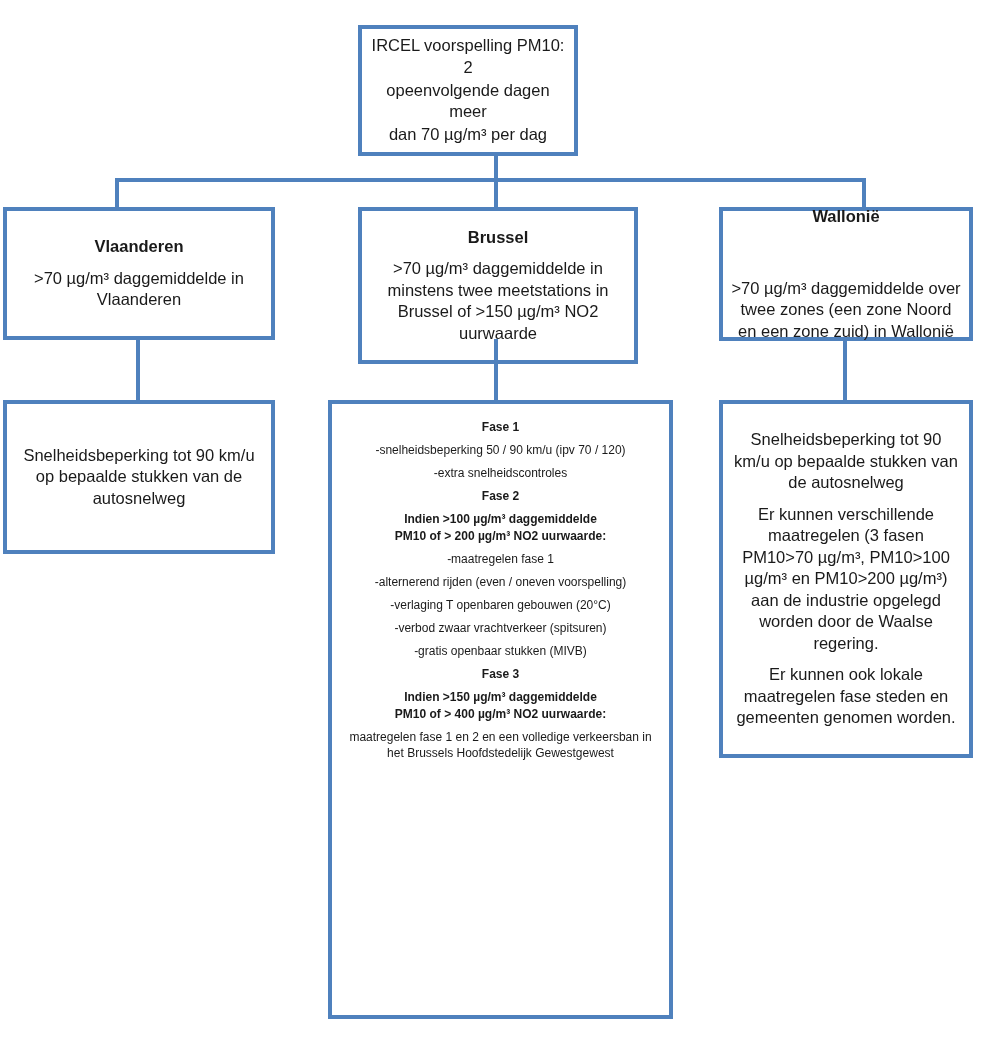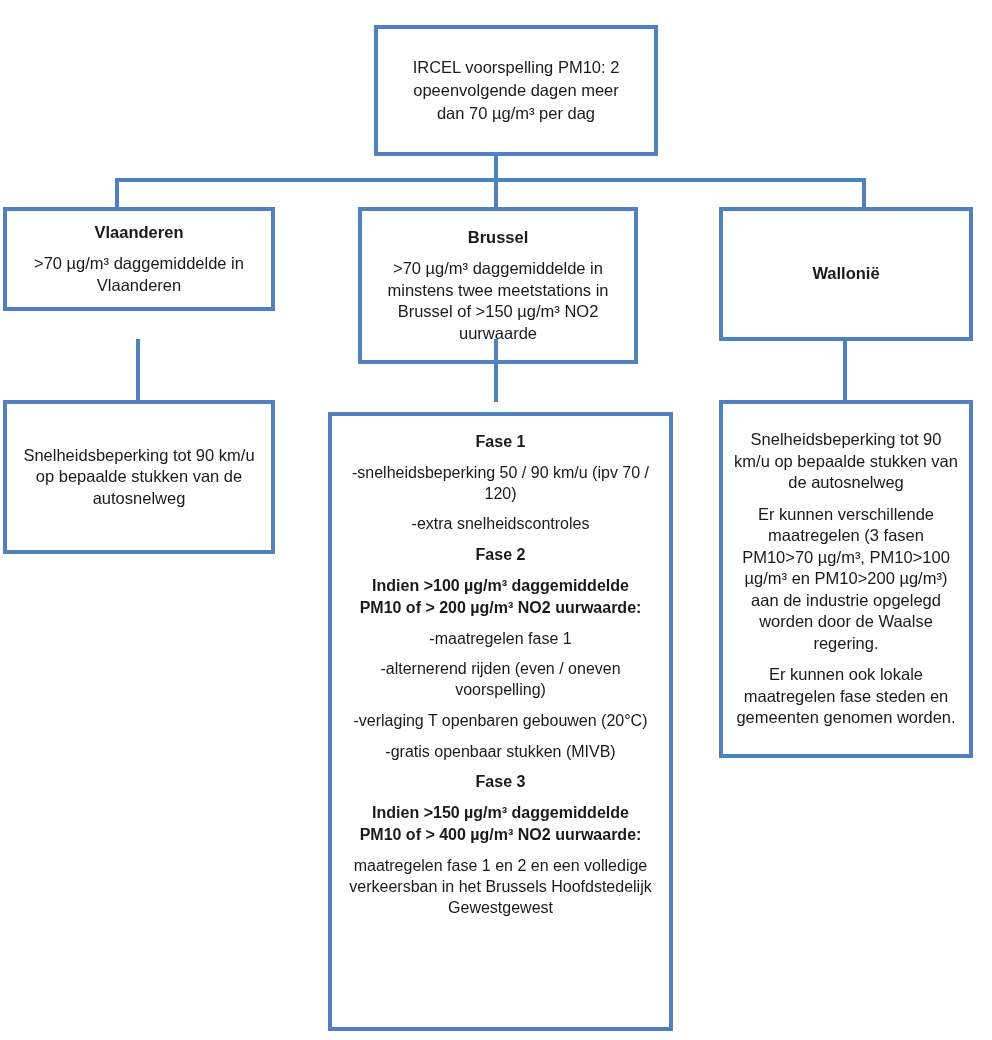--- a/index.html
+++ b/index.html
@@ -50,30 +50,30 @@
     font-weight: bold;
   }
   .phase {
     font-weight: bold;
   }
   .cond {
     font-weight: bold;
   }
 
   
-  #node-root      { left: 358px; top: 25px;  width: 284px; height: 131px; margin-left: 16px; }
+  #node-root      { left: 358px; top: 25px;  width: 220px; height: 131px; }
 
-  #node-vla       { left: 3px;   top: 207px; width: 272px; height: 104px; }
+  #node-vla       { left: 3px;   top: 207px; width: 272px; height: 133px; }
   #node-bru       { left: 358px; top: 207px; width: 280px; height: 157px; }
   #node-wal       { left: 719px; top: 207px; width: 254px; height: 134px; gap: 40px; }
 
   #node-vla-m     { left: 3px;   top: 400px; width: 272px; height: 154px;
                     justify-content: center; }
   #node-bru-m     { left: 328px; top: 400px; width: 345px; height: 619px;
-                    justify-content: flex-start; padding-top: 16px; font-size: 16px; margin-top: 12px; }
+                    justify-content: flex-start; padding-top: 16px; font-size: 12px; }
   #node-wal-m     { left: 719px; top: 400px; width: 254px; height: 358px;
                     justify-content: center; }
 
   
   .conn {
     position: absolute;
     background: #4F81BD;
   }
   .v { width: 4px; }
   .h { height: 4px; }
@@ -110,20 +110,21 @@
     <p>&gt;70 µg/m³ daggemiddelde in Vlaanderen</p>
   </div>
 
   <div class="node" id="node-bru">
     <p class="title">Brussel</p>
     <p>&gt;70 µg/m³ daggemiddelde in minstens twee meetstations in Brussel of &gt;150 µg/m³ NO2 uurwaarde</p>
   </div>
 
   <div class="node" id="node-wal">
     <p class="title">Wallonië</p>
+    <p>&gt;70 µg/m³ daggemiddelde over twee zones (een zone Noord en een zone zuid) in Wallonië</p>
   </div>
 
   <div class="conn v" id="c-vla-down"></div>
   <div class="conn v" id="c-bru-down"></div>
   <div class="conn v" id="c-wal-down"></div>
 
   <div class="node" id="node-vla-m">
     <p>Snelheidsbeperking tot 90 km/u op bepaalde stukken van de autosnelweg</p>
   </div>
 
@@ -131,20 +132,21 @@
     <p class="phase">Fase 1</p>
     <p>-snelheidsbeperking  50 / 90 km/u  (ipv 70 / 120)</p>
     <p>-extra snelheidscontroles</p>
 
     <p class="phase">Fase 2</p>
     <p class="cond tight">Indien &gt;100 µg/m³ daggemiddelde</p>
     <p class="cond tight">PM10 of &gt; 200 µg/m³ NO2 uurwaarde:</p>
     <p>-maatregelen fase 1</p>
     <p>-alternerend rijden (even / oneven voorspelling)</p>
     <p>-verlaging T openbaren gebouwen (20°C)</p>
+    <p>-verbod zwaar vrachtverkeer (spitsuren)</p>
     <p>-gratis openbaar stukken (MIVB)</p>
 
     <p class="phase">Fase 3</p>
     <p class="cond tight">Indien &gt;150 µg/m³ daggemiddelde</p>
     <p class="cond tight">PM10 of &gt; 400 µg/m³ NO2 uurwaarde:</p>
     <p>maatregelen fase 1 en 2  en een volledige verkeersban in het Brussels Hoofdstedelijk Gewestgewest</p>
   </div>
 
   <div class="node" id="node-wal-m">
     <p>Snelheidsbeperking tot 90 km/u op bepaalde stukken van de autosnelweg</p>

